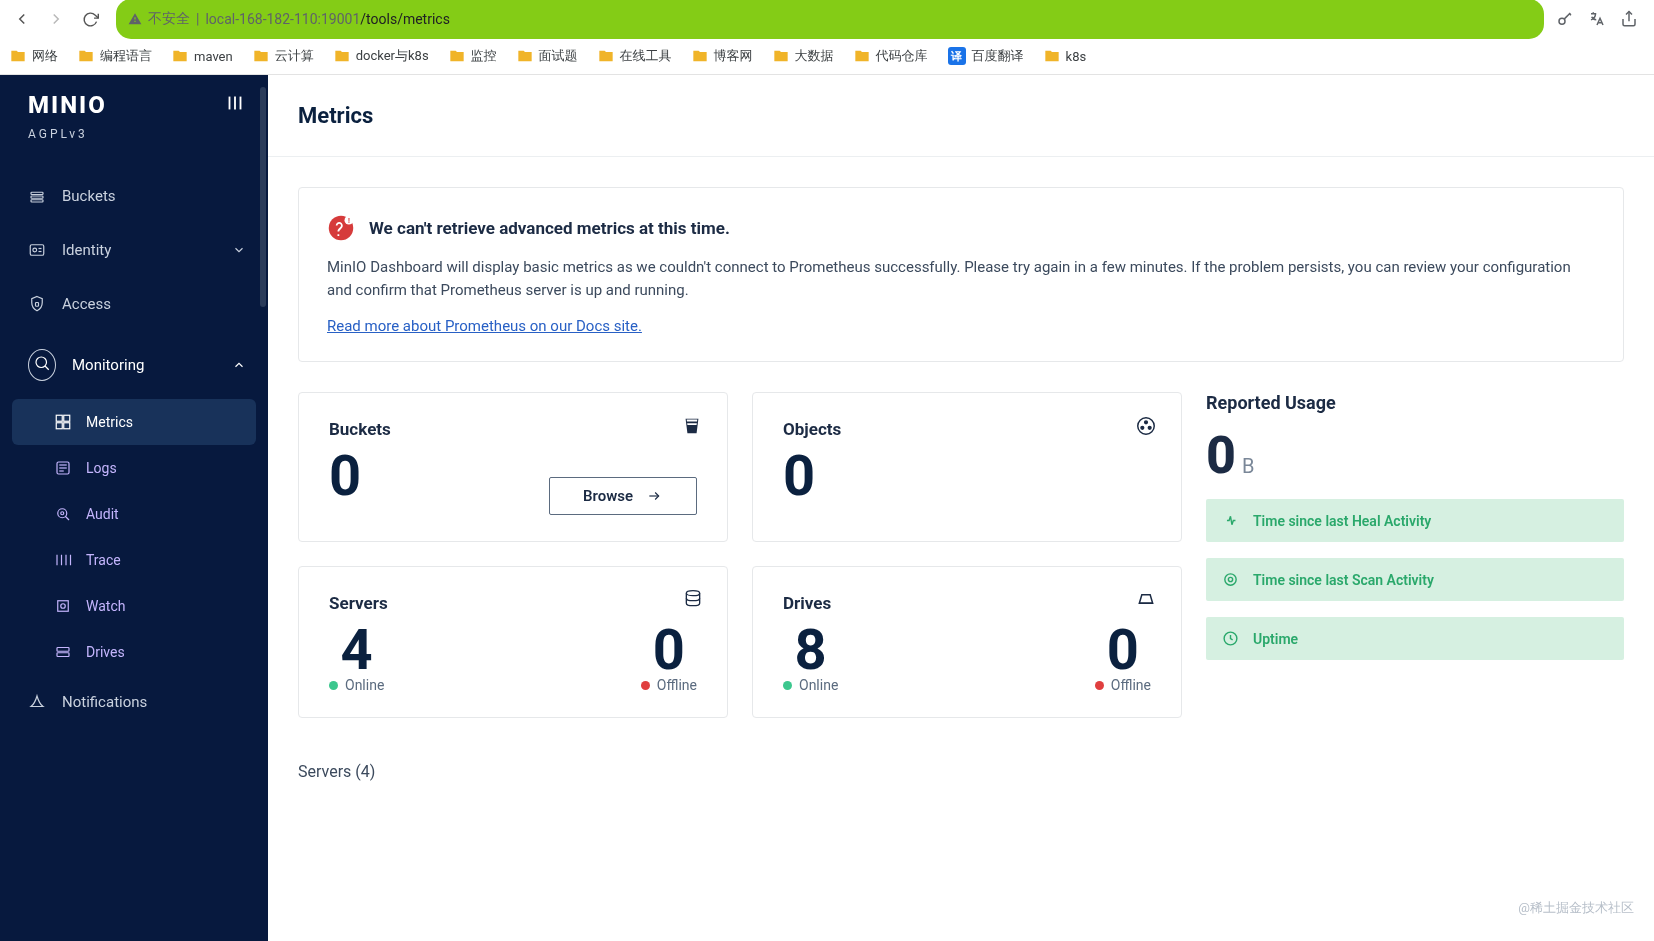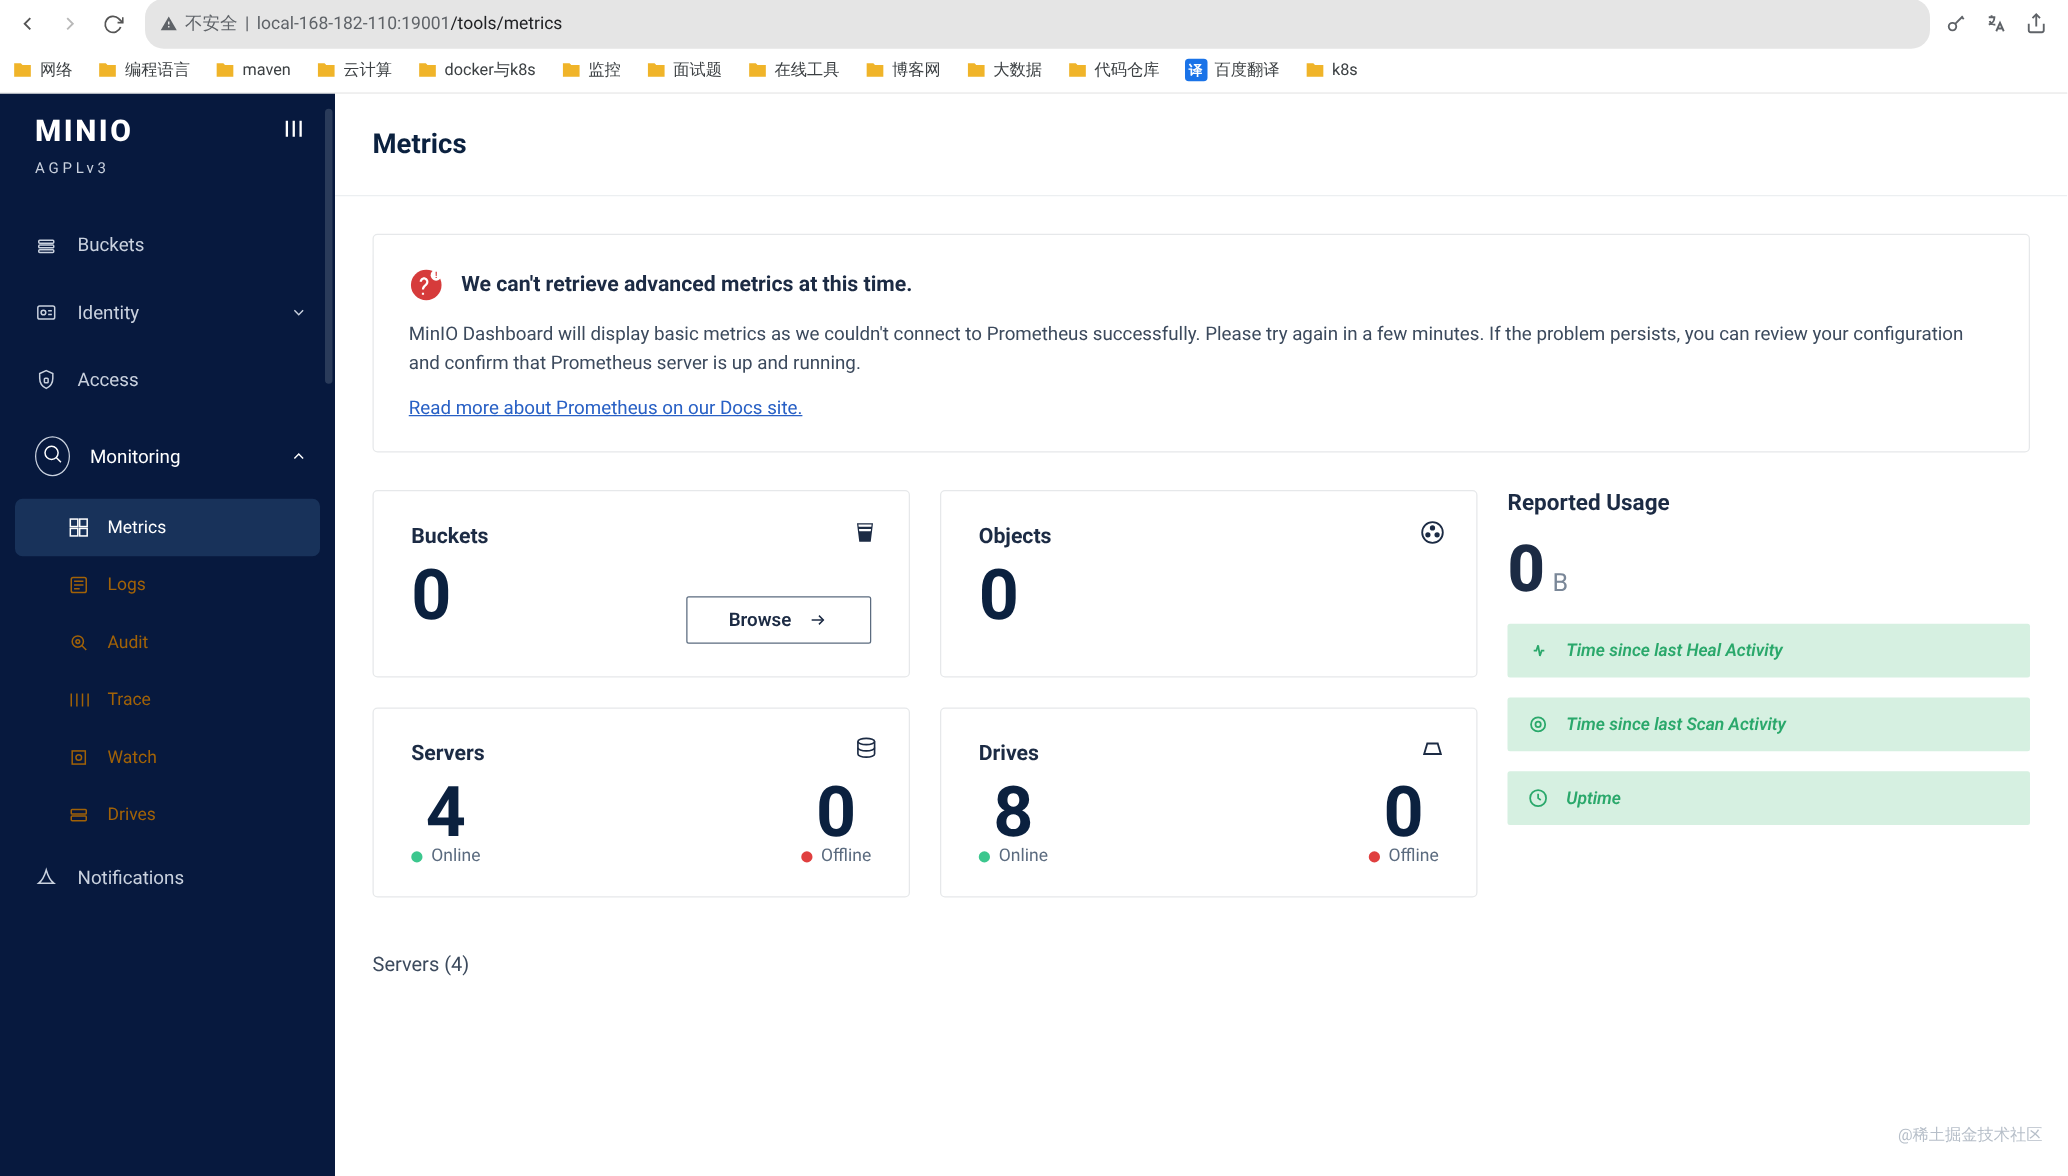--- a/index.html
+++ b/index.html
@@ -3,21 +3,21 @@
 <meta charset="utf-8">
 <style>
 * { box-sizing: border-box; margin: 0; padding: 0; font-family: -apple-system, BlinkMacSystemFont, "Segoe UI", Roboto, "Helvetica Neue", Arial, sans-serif; }
 html, body { width: 100%; height: 100%; background: #fff; }
 
 
 .browser-chrome { background: #fff; border-bottom: 1px solid #e3e3e3; }
 .nav-bar { display: flex; align-items: center; height: 38px; padding: 0 8px; gap: 6px; }
 .nav-btn { width: 28px; height: 28px; display: flex; align-items:center; justify-content:center; color:#555; border-radius:50%; cursor:pointer; }
 .nav-btn.disabled { color:#b9b9b9; }
-.addr-bar { flex:1; display:flex; align-items:center; height:40px; background:#e5e5e5; border-radius:15px; padding:0 12px; font-size:14px; color:#5f6368; gap:6px; margin:0 6px;}
+.addr-bar { flex:1; display:flex; align-items:center; height:40px; background:#84cc16; border-radius:15px; padding:0 12px; font-size:14px; color:#5f6368; gap:6px; margin:0 6px;}
 .addr-sec { color:#5f6368; }
 .addr-url { color:#202124; }
 .chrome-icons { display:flex; gap:14px; color:#5f6368; padding-right:8px; }
 
 .bookmarks { display:flex; align-items:center; height:36px; padding:0 10px; gap:20px; font-size:13px; color:#3c4043; }
 .bm { display:flex; align-items:center; gap:6px; cursor:pointer; }
 .bm .folder { width:16px; height:16px; fill:#f0b429; }
 .bm.trans .iconbox { width:18px;height:18px;background:#1a73e8;color:#fff;display:flex;align-items:center;justify-content:center;font-size:11px;border-radius:3px;font-weight:600; }
 
 
@@ -27,21 +27,21 @@
 .logo-row { display:flex; align-items:center; justify-content:space-between; padding:16px 22px 6px 28px; }
 .logo-text { font-size:24px; font-weight:800; letter-spacing:2px; }
 .agpl { font-size:12px; letter-spacing:3px; color:#c9d1de; padding:2px 0 18px 28px; }
 .hamburger { cursor:pointer; }
 
 .nav { display:flex; flex-direction:column; padding:10px 0; }
 .nav-item { display:flex; align-items:center; padding:18px 22px 18px 28px; color:#c9d1de; font-size:15px; cursor:pointer; gap:16px;}
 .nav-item .chev { margin-left:auto; }
 .nav-item.expanded { color:#fff; }
 .nav-item.expanded .icon-circle { border:1px solid #c9d1de; border-radius:50%; padding:4px; }
-.sub-item { display:flex; align-items:center; padding:14px 22px 14px 54px; color:#a16207; font-size:14px; cursor:pointer; gap:14px; }
+.sub-item { display:flex; align-items:center; padding:14px 22px 14px 54px; color:#c4b5fd; font-size:14px; cursor:pointer; gap:14px; }
 .sub-item.active { background:#18325a; color:#fff; margin:0 12px; border-radius:6px; padding:14px 14px 14px 42px; }
 .nav-icon { width:18px; height:18px; flex-shrink:0; }
 
 
 .main { flex:1; background:#fff; overflow-y:auto; }
 .page-header { padding:28px 30px; border-bottom:1px solid #eceff1; }
 .page-header h1 { font-size:22px; font-weight:700; color:#0b213f; }
 .content { padding:30px; }
 
 .alert { border:1px solid #e6e8ea; border-radius:4px; padding:26px 28px; background:#fff; }
@@ -64,21 +64,21 @@
 .stat .lbl { font-size:14px; color:#5b6b7f; display:flex; align-items:center; gap:7px; margin-top:-2px;}
 .dot { width:9px;height:9px;border-radius:50%; display:inline-block;}
 .dot.green{background:#3cc78e;}
 .dot.red{background:#e03f3f;}
 
 .right-col { flex:1; min-width:220px; }
 .right-col h3 { font-size:18px; font-weight:700; color:#1c2b44; margin-bottom:8px; }
 .usage-val { display:flex; align-items:baseline; gap:6px; }
 .usage-val .big { font-size:52px; font-weight:800; color:#1c2b44; }
 .usage-val .unit { font-size:20px; color:#7a8798; }
-.activity { background:#d6f0e1; color:#2aa86b; padding:13px 16px; font-size:14px; font-weight:600; margin-top:16px; display:flex; align-items:center; gap:14px; border-radius:2px; cursor:pointer;font-style:italic;}
+.activity { background:#d6f0e1; color:#2aa86b; padding:13px 16px; font-size:14px; font-weight:600; margin-top:16px; display:flex; align-items:center; gap:14px; border-radius:2px; cursor:pointer;}
 .activity svg { width:17px; height:17px; flex-shrink:0; }
 
 .section-title { font-size:16px; color:#3c4a5d; margin-top:44px; }
 
 .watermark { position:fixed; bottom:24px; right:20px; font-size:13px; color:#b7bfc9; }
 </style>
 </head>
 <body>
 
 <div class="browser-chrome">

